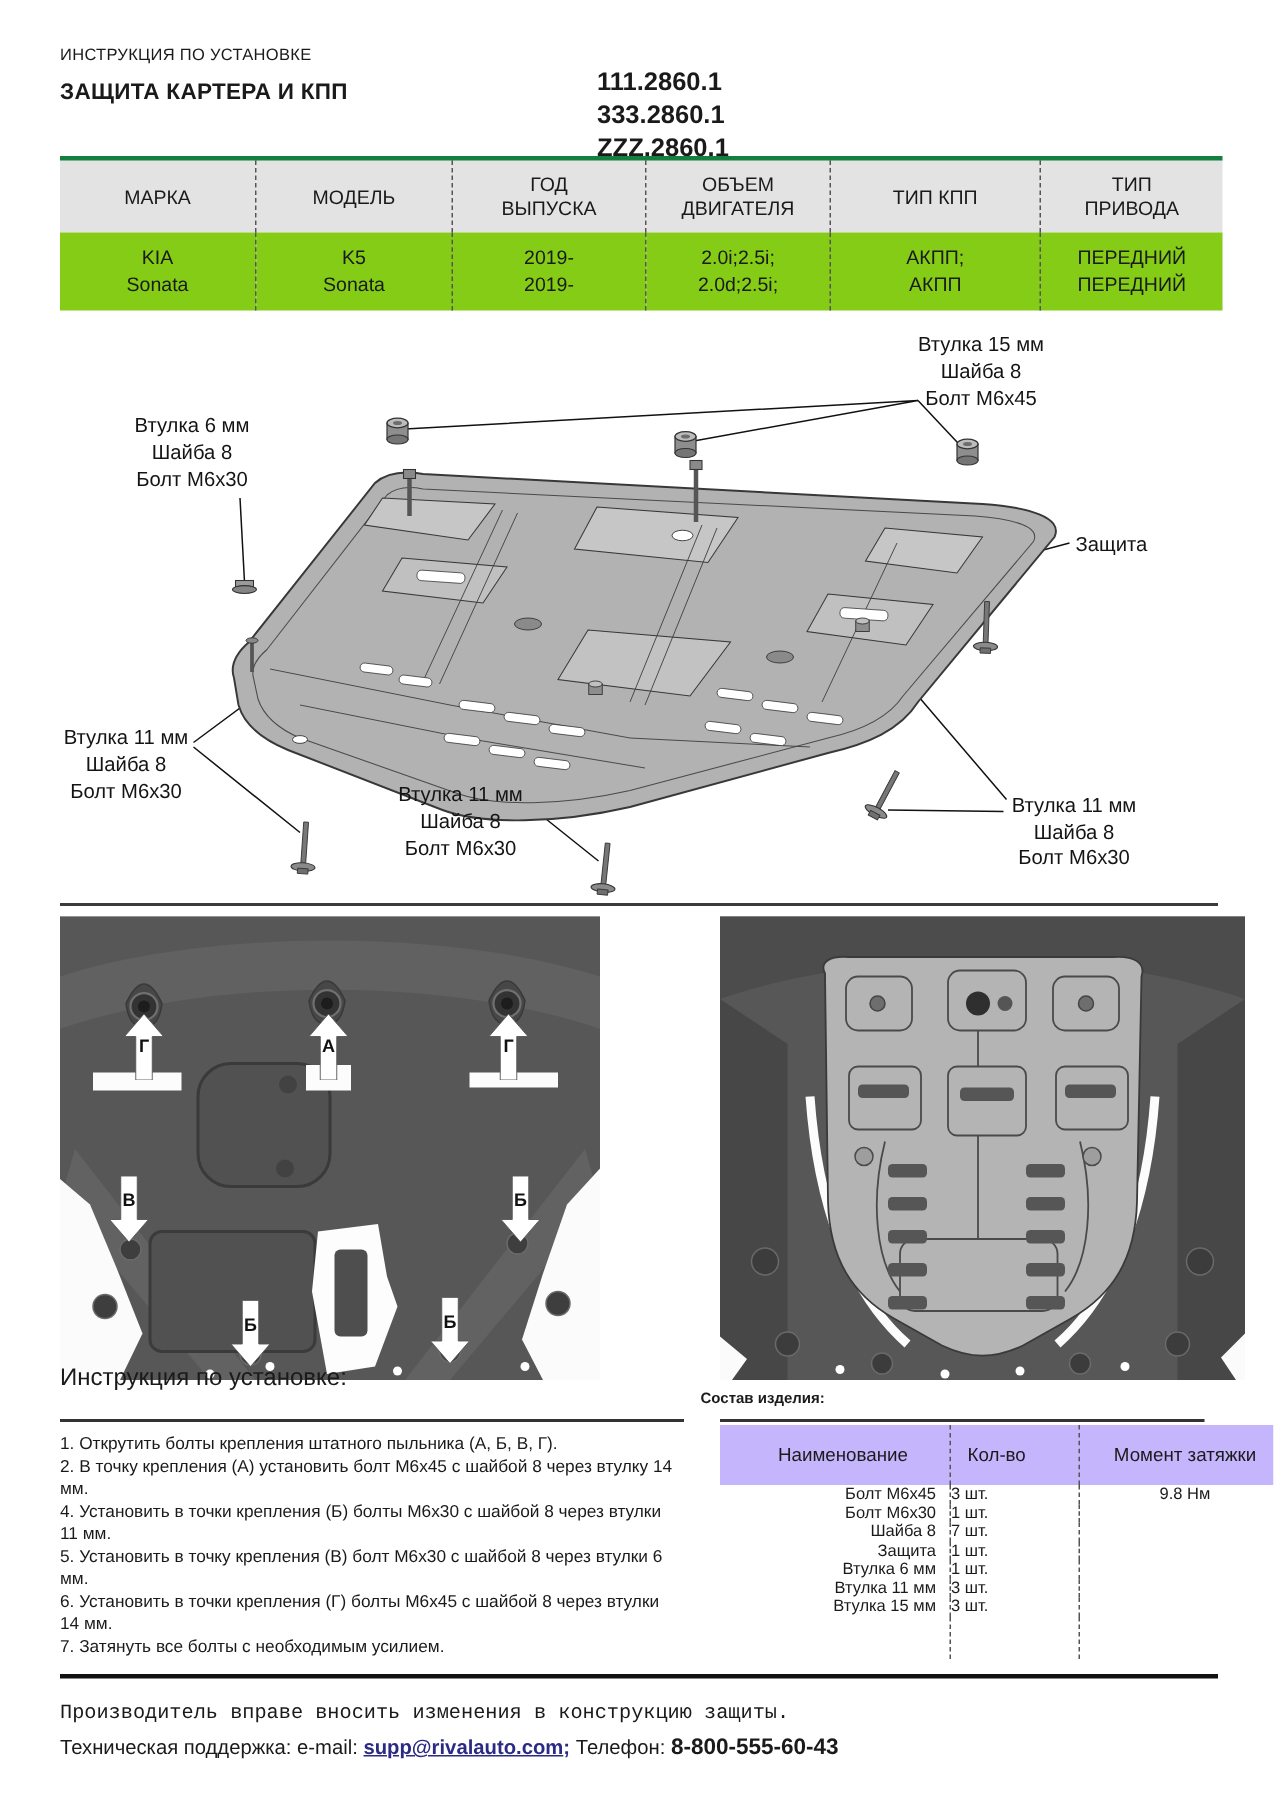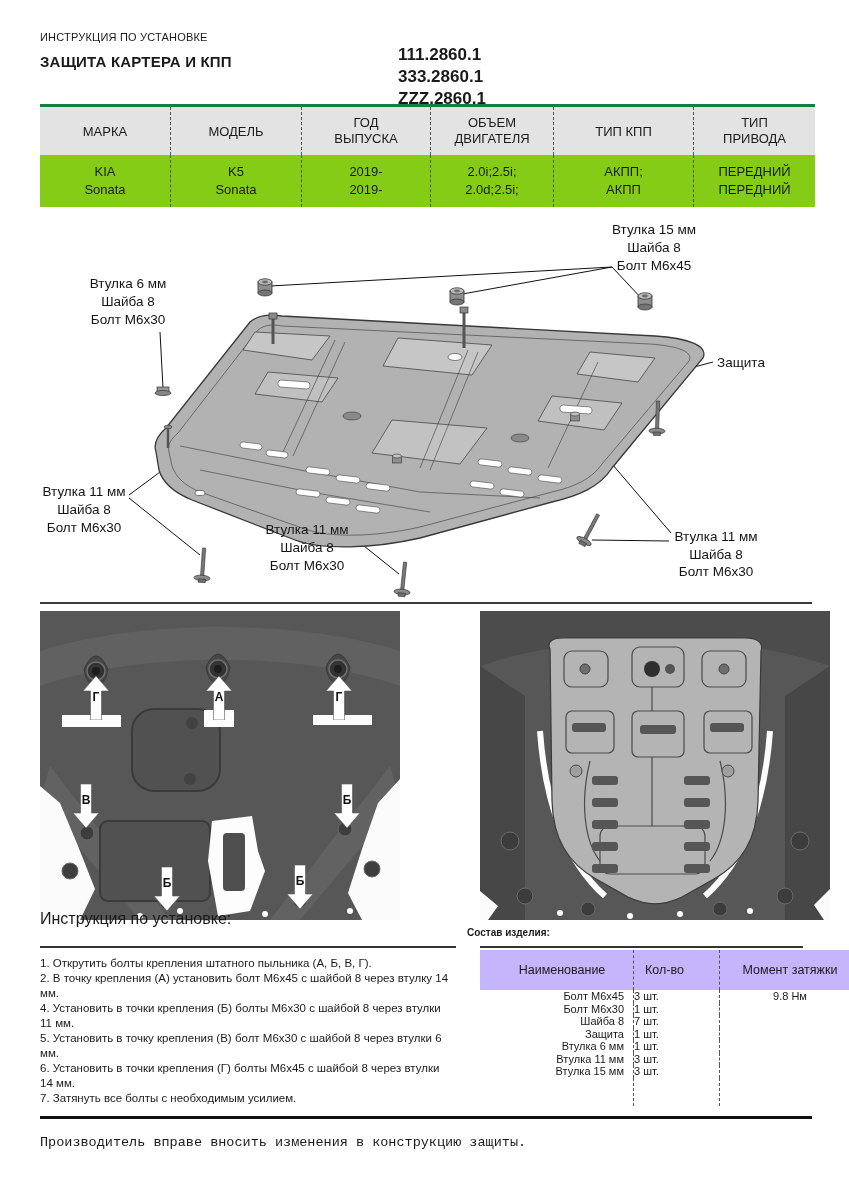--- a/index.html
+++ b/index.html
@@ -454,14 +454,20 @@
     <tr class="filler">
       <td class="c-name"></td>
           <td class="c-qty"></td>
           <td class="c-tq"></td>
     </tr>
   </tbody>
     </table>
 
   <div class="abs hr-bot"></div>
   <div class="abs foot1">Производитель вправе вносить изменения в конструкцию защиты.</div>
+  <div class="abs foot2">
+    <span>Техническая поддержка:  e-mail:</span>
+    <a href="#" class="email" style="color: rgb(43, 43, 133);">supp@rivalauto.com</a><span class="email" style="color: rgb(43, 43, 133);">;</span>
+    <span>Телефон:</span>
+    <span class="phone">8-800-555-60-43</span>
+  </div>
 
 </div>
 
 </body></html>

